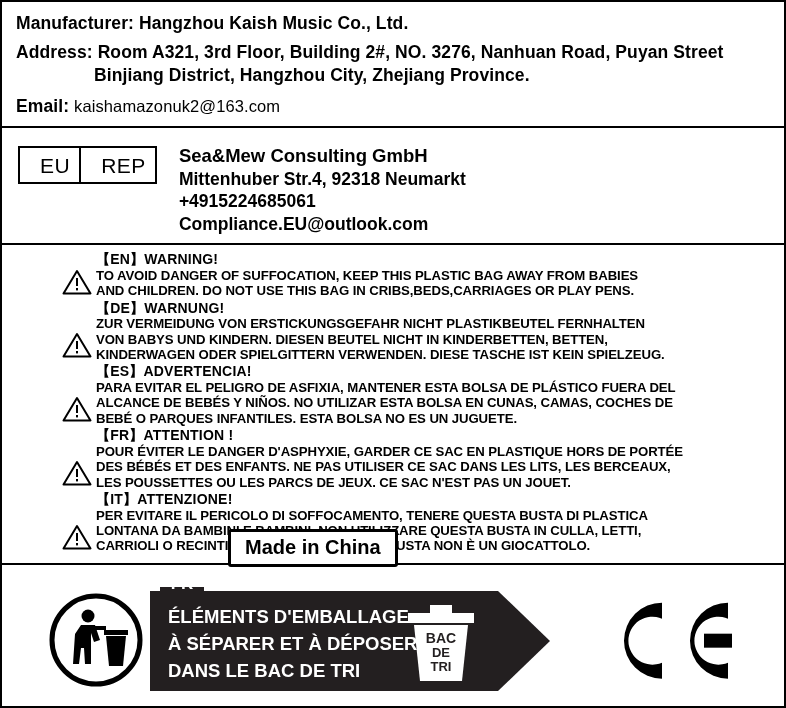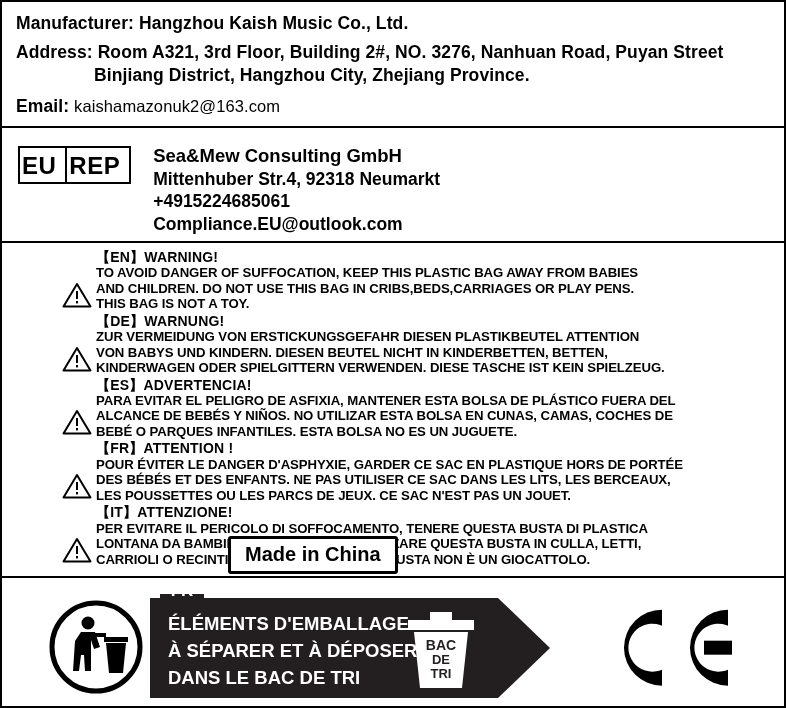--- a/index.html
+++ b/index.html
@@ -60,23 +60,23 @@
   }
   .eurep-box {
     border: 2.5px solid #000;
     display: flex;
     align-items: stretch;
     height: 34px;
     margin-top: 10px;
     flex: 0 0 auto;
   }
   .eurep-box .cell {
-    font-size: 24px;
-    font-weight: bold;
-    padding: 2px 9px 0 2px;
+    font-size: 21px;
+    font-weight: normal;
+    padding: 2px 9px 0 20px;
     display: flex;
     align-items: center;
     letter-spacing: 0.5px;
   }
   .eurep-box .cell.first {
     border-right: 2.5px solid #000;
   }
   .eurep-text {
     margin-left: 22px;
     margin-top: 8px;
@@ -201,35 +201,34 @@
         <svg width="30" height="26" viewBox="0 0 30 26" aria-hidden="true">
           <path d="M15 2 L28.5 24.5 L1.5 24.5 Z" fill="none" stroke="#000" stroke-width="2" stroke-linejoin="round"></path>
           <rect x="14" y="9" width="2" height="8" fill="#000"></rect>
           <rect x="14" y="19" width="2" height="2.4" fill="#000"></rect>
         </svg>
       </div>
       <div class="warn-body">
         <div class="warn-head">【EN】WARNING!</div>
         <div class="warn-text">TO AVOID DANGER OF SUFFOCATION, KEEP THIS PLASTIC BAG AWAY FROM BABIES</div>
         <div class="warn-text">AND CHILDREN. DO NOT USE THIS BAG IN CRIBS,BEDS,CARRIAGES OR PLAY PENS.</div>
-        <div class="warn-text">THIS BAG IS NOT A TOY.</div>
       </div>
     </div>
 
     <div class="warn-item">
       <div class="warn-tri">
         <svg width="30" height="26" viewBox="0 0 30 26" aria-hidden="true">
           <path d="M15 2 L28.5 24.5 L1.5 24.5 Z" fill="none" stroke="#000" stroke-width="2" stroke-linejoin="round"></path>
           <rect x="14" y="9" width="2" height="8" fill="#000"></rect>
           <rect x="14" y="19" width="2" height="2.4" fill="#000"></rect>
         </svg>
       </div>
       <div class="warn-body">
         <div class="warn-head">【DE】WARNUNG!</div>
-        <div class="warn-text">ZUR VERMEIDUNG VON ERSTICKUNGSGEFAHR DIESEN PLASTIKBEUTEL ATTENTION</div>
+        <div class="warn-text">ZUR VERMEIDUNG VON ERSTICKUNGSGEFAHR NICHT PLASTIKBEUTEL FERNHALTEN</div>
         <div class="warn-text">VON BABYS UND KINDERN. DIESEN BEUTEL NICHT IN KINDERBETTEN, BETTEN,</div>
         <div class="warn-text">KINDERWAGEN ODER SPIELGITTERN VERWENDEN. DIESE TASCHE IST KEIN SPIELZEUG.</div>
       </div>
     </div>
 
     <div class="warn-item">
       <div class="warn-tri">
         <svg width="30" height="26" viewBox="0 0 30 26" aria-hidden="true">
           <path d="M15 2 L28.5 24.5 L1.5 24.5 Z" fill="none" stroke="#000" stroke-width="2" stroke-linejoin="round"></path>
           <rect x="14" y="9" width="2" height="8" fill="#000"></rect>

